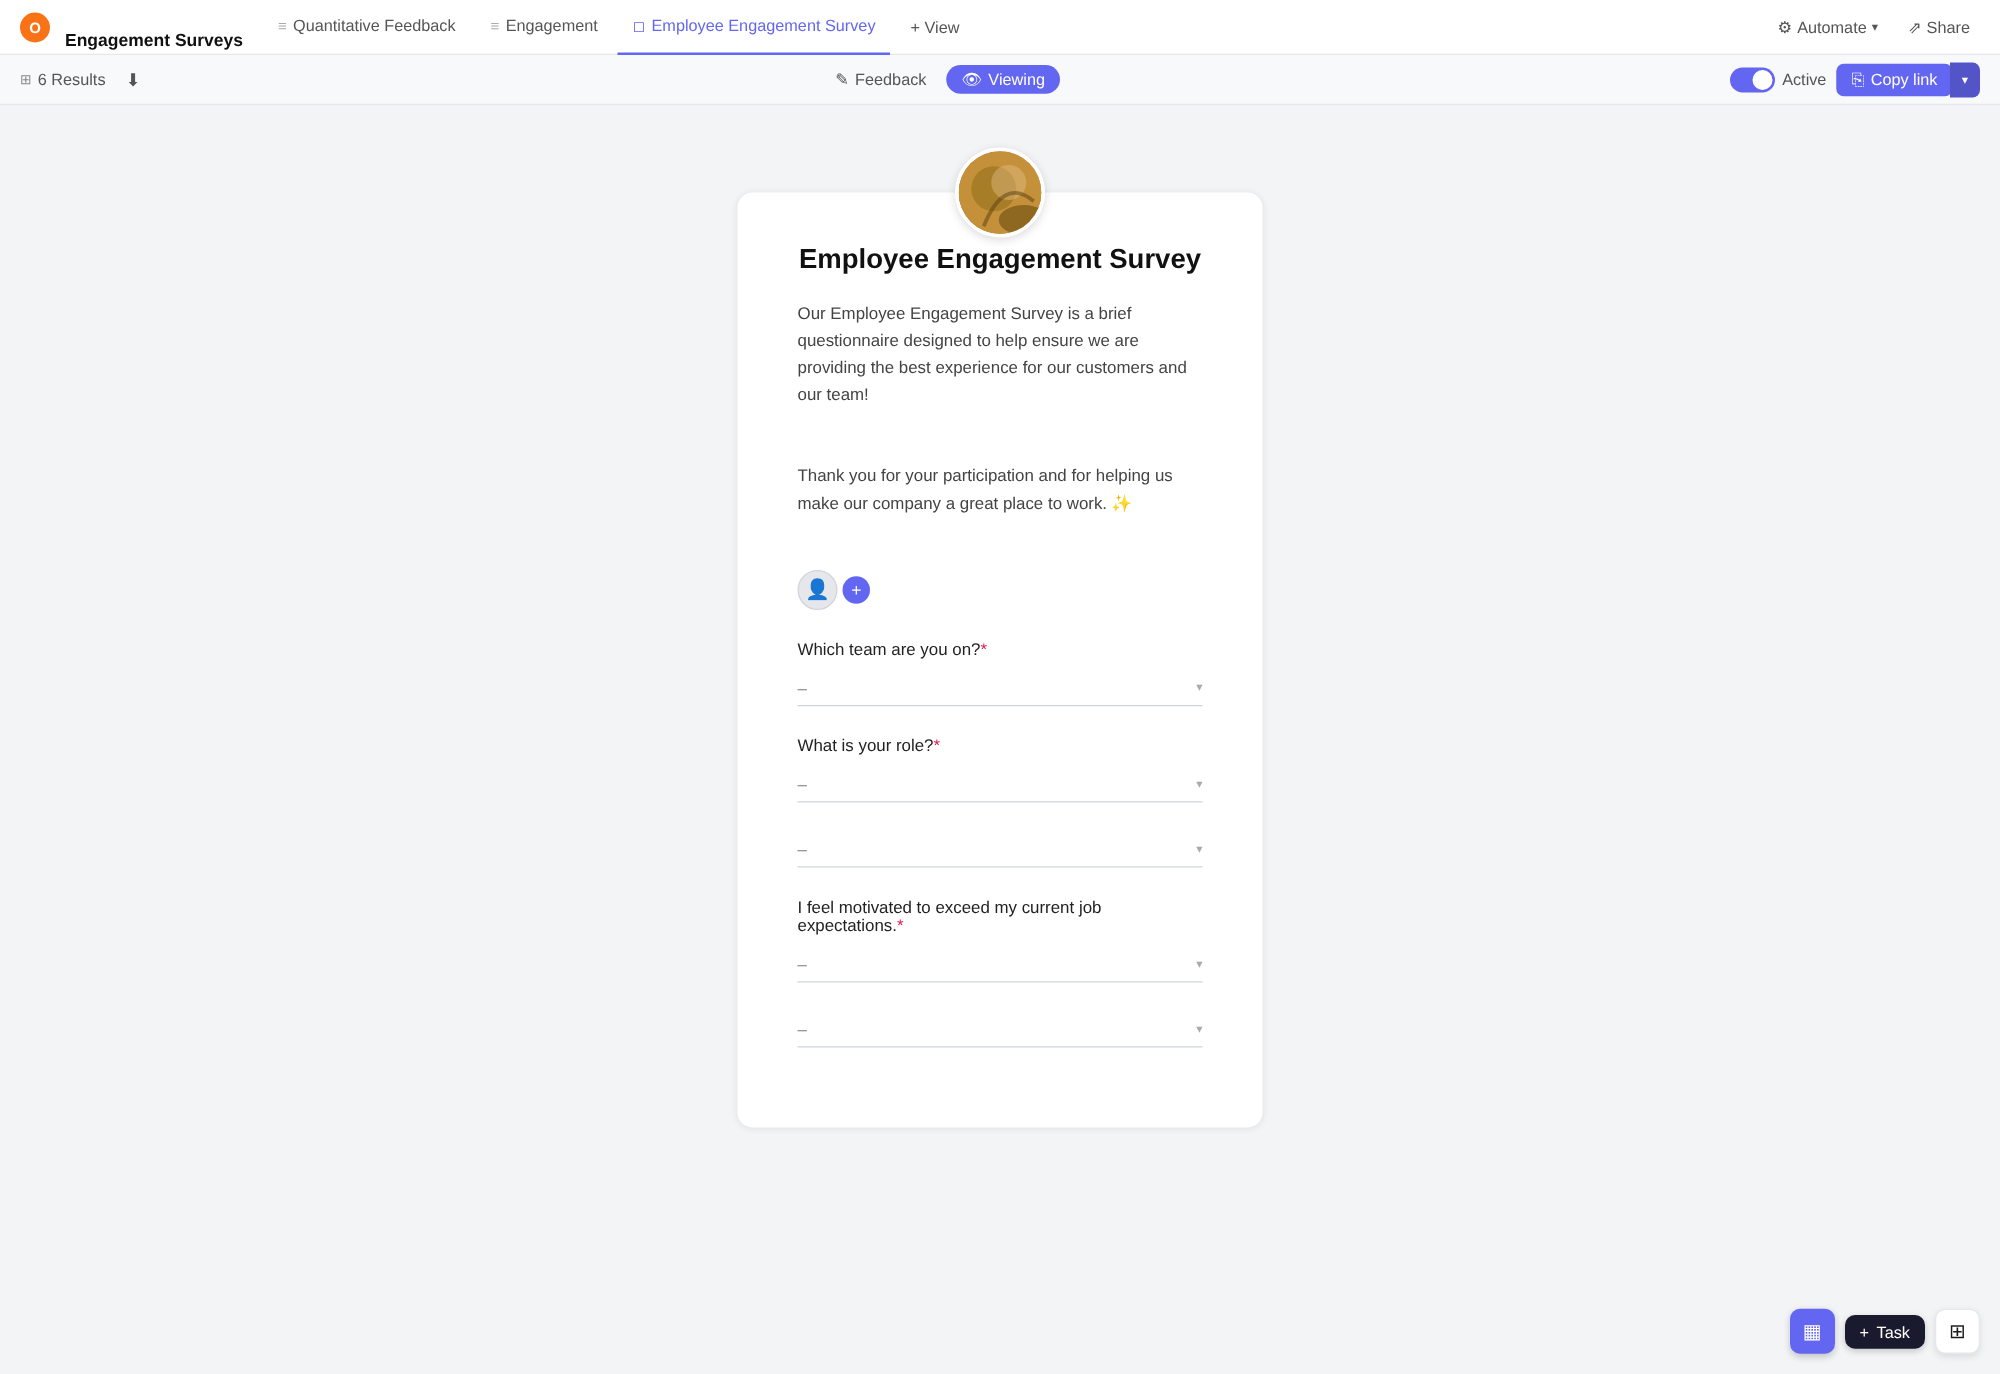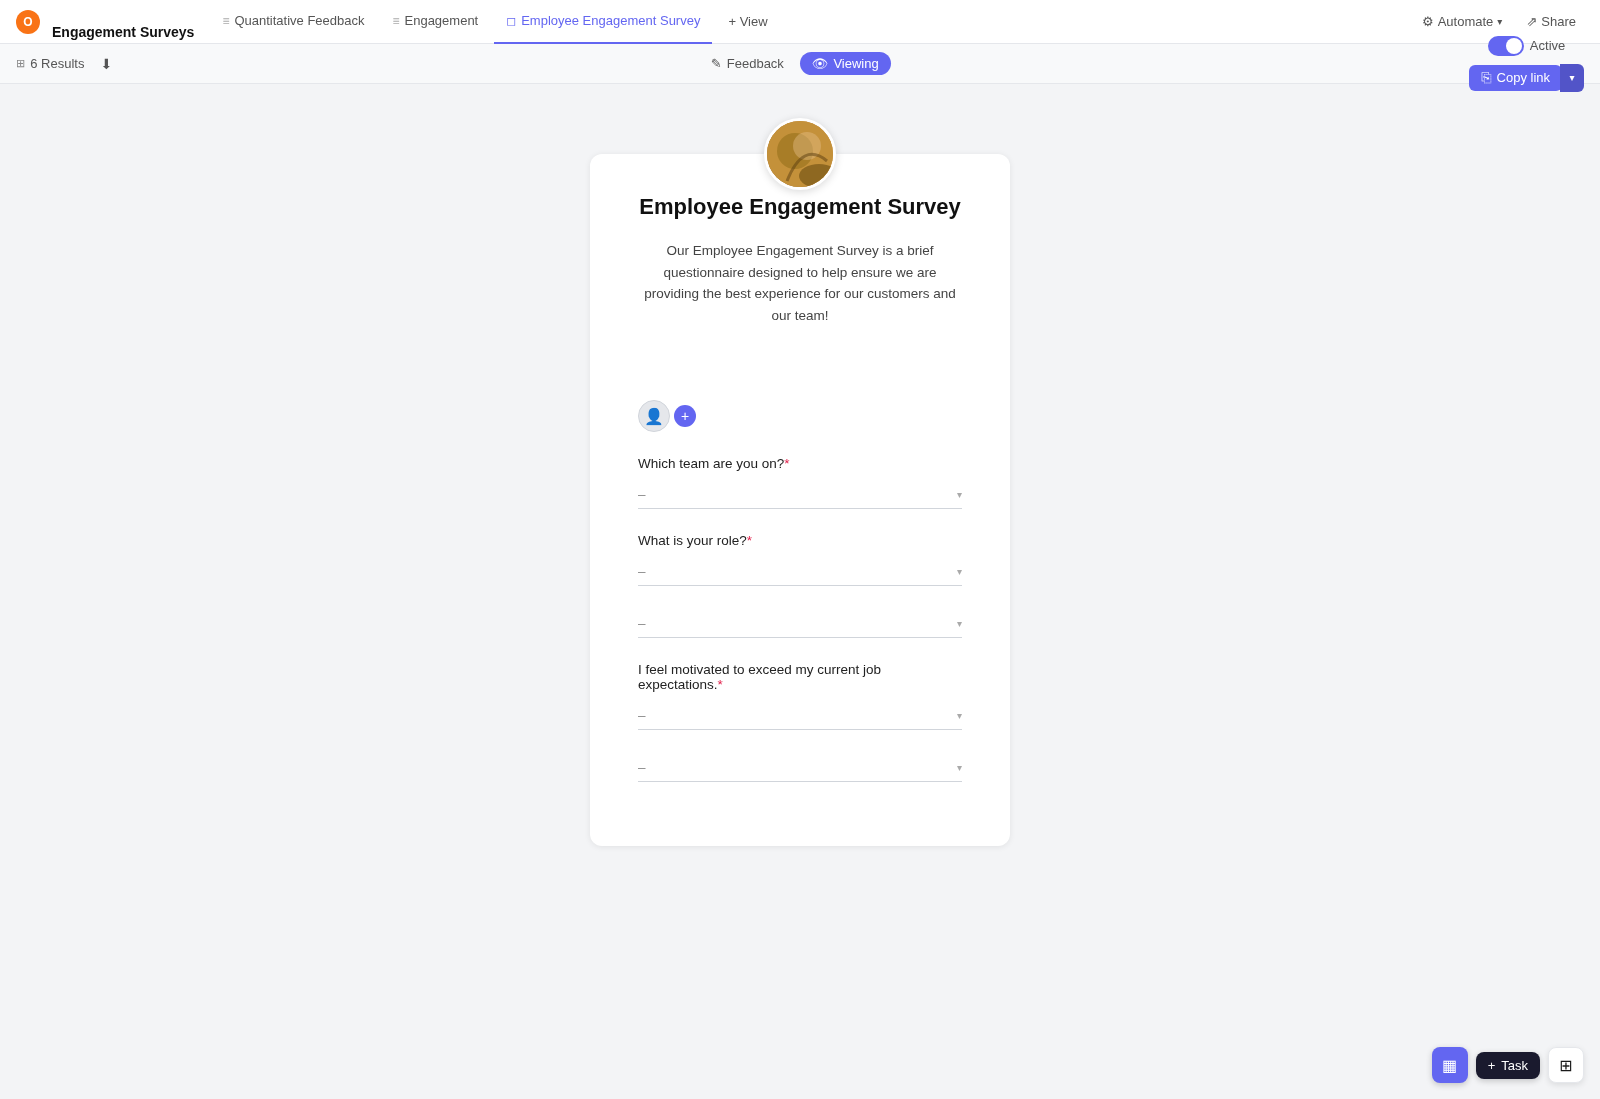--- a/index.html
+++ b/index.html
@@ -65,21 +65,21 @@
       flex: 1; display: flex; align-items: center; justify-content: center; gap: 4px;
     }
     .mode-btn {
       display: flex; align-items: center; gap: 5px;
       padding: 4px 12px; border-radius: 20px; font-size: 13px;
       cursor: pointer; border: none; background: transparent; color: #555;
     }
     .mode-btn.editing { background: transparent; }
     .mode-btn.viewing { background: #6366f1; color: #fff; }
     .subtoolbar-right {
-      margin-left: auto; display: flex; align-items: center; gap: 8px; flex-direction: column;
+      margin-left: auto; display: flex; align-items: center; gap: 8px;
     }
     .active-toggle {
       display: flex; align-items: center; gap: 6px; font-size: 13px; color: #555;
     }
     .toggle-switch {
       width: 36px; height: 20px; background: #6366f1; border-radius: 10px;
       position: relative; cursor: pointer;
     }
     .toggle-switch::after {
       content: ''; position: absolute; top: 2px; right: 2px;
@@ -114,21 +114,21 @@
     .avatar-decoration {
       width: 100%; height: 100%;
       background: radial-gradient(circle at 60% 40%, #e8c49a 20%, #c4913a 50%, #7a5c2e 100%);
       position: relative;
     }
     .survey-title {
       text-align: center; font-size: 22px; font-weight: 700;
       color: #111; margin-bottom: 20px; margin-top: 8px;
     }
     .survey-desc {
-      font-size: 13.5px; color: #444; line-height: 1.6; margin-bottom: 12px; text-align: center;
+      font-size: 13.5px; color: #444; line-height: 1.6; margin-bottom: 12px;
     }
     .survey-separator { height: 16px; }
 
     
     .question-block { margin-bottom: 24px; }
     .question-label { font-size: 13.5px; color: #222; margin-bottom: 10px; }
     .question-label .required { color: #e11d48; }
 
     
     .people-picker {
@@ -270,20 +270,21 @@
             <path d="M20 60 Q36 20 60 40" stroke="#5a3e10" stroke-width="3" fill="none" opacity="0.5"></path>
           </svg>
         </div>
       </div>
 
       <h1 class="survey-title">Employee Engagement Survey</h1>
 
       <p class="survey-desc">Our Employee Engagement Survey is a brief questionnaire designed to help ensure we are providing the best experience for our customers and our team!</p>
       <div class="survey-separator"></div>
       <div class="survey-separator"></div>
+      <p class="survey-desc">Thank you for your participation and for helping us make our company a great place to work. ✨</p>
 
       <div style="height:24px;"></div>
 
       <div class="question-block">
         <div class="people-picker">
           <div class="people-avatar">
             <span>👤</span>
           </div>
           <div class="people-add">
             <span>+</span>

